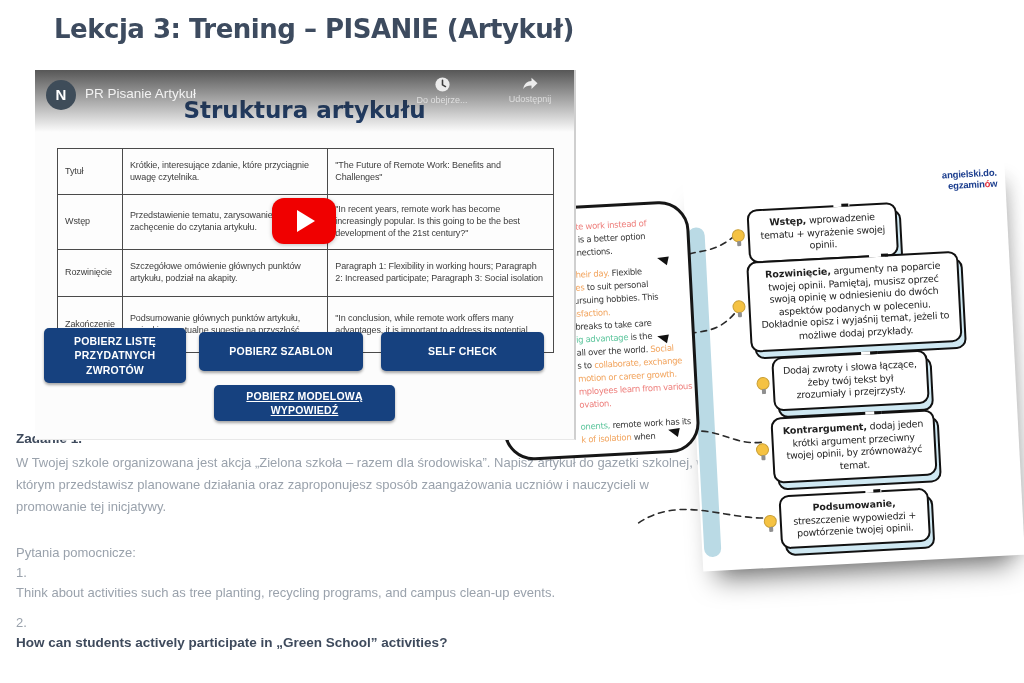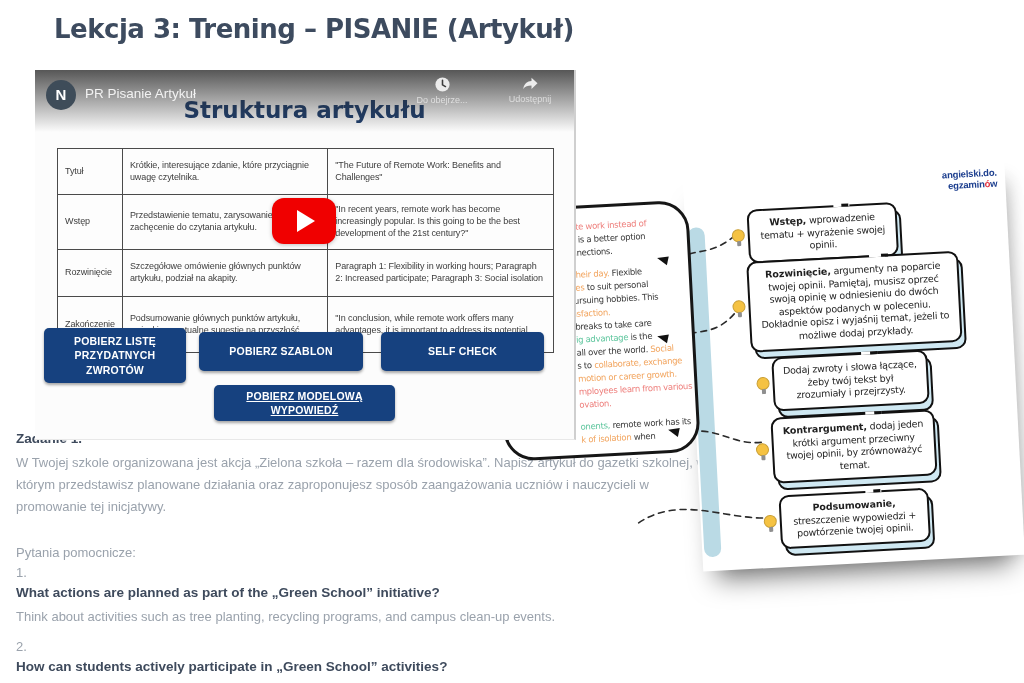--- a/index.html
+++ b/index.html
@@ -213,18 +213,17 @@
       <div class="bubble b4"><span class="bulb"></span><span class="btxt"><b>Kontrargument,</b> dodaj jeden krótki argument przeciwny twojej opinii, by zrównoważyć temat.</span></div>
       <div class="bubble b5"><span class="bulb"></span><span class="btxt"><b>Podsumowanie,</b> streszczenie wypowiedzi + powtórzenie twojej opinii.</span></div>
     </div>
 </div>
 
 <div id="task">
   <div id="task-title" class="task-bold">Zadanie 1.</div>
   <div id="task-desc">W Twojej szkole organizowana jest akcja „Zielona szkoła – razem dla środowiska”. Napisz artykuł do gazetki szkolnej, w którym przedstawisz planowane działania oraz zaproponujesz sposób zaangażowania uczniów i nauczycieli w promowanie tej inicjatywy.</div>
   <div id="helper-label">Pytania pomocnicze:</div>
   <div id="q1-num">1.</div>
-  <div class="question task-bold">What actions are planned as part of the „Green School” initiative?</div>
   <div class="hint">Think about activities such as tree planting, recycling programs, and campus clean-up events.</div>
   <div id="q2-num">2.</div>
   <div class="question task-bold">How can students actively participate in „Green School” activities?</div>
 
 </div>
 
 </body></html>

